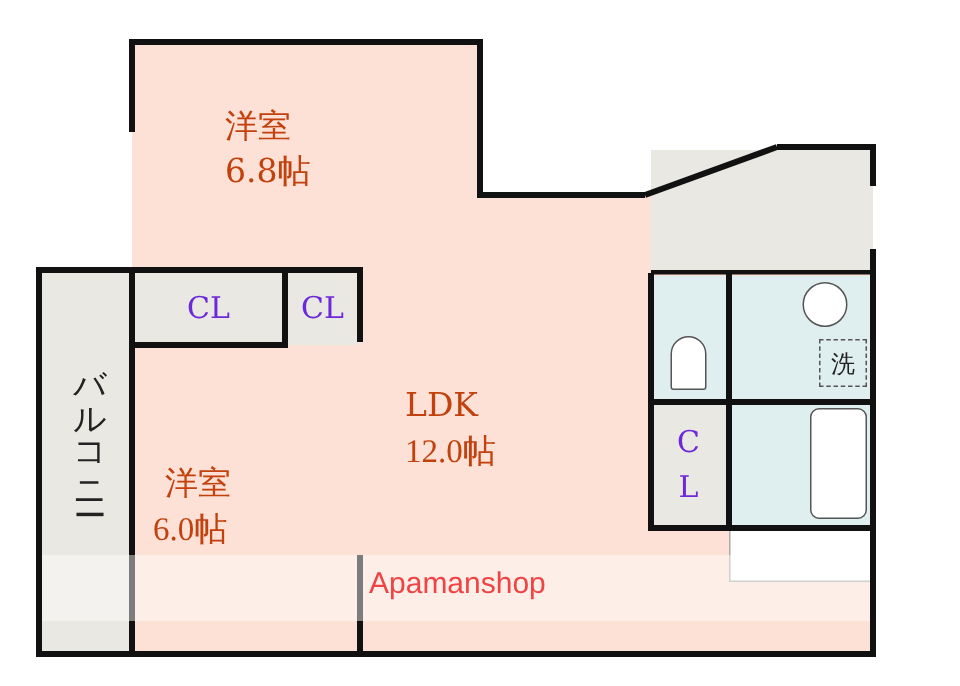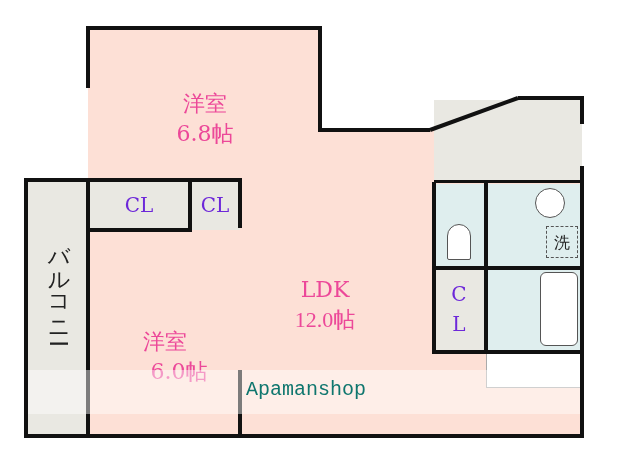--- a/index.html
+++ b/index.html
@@ -2,25 +2,25 @@
 <html><head>
 <meta charset="utf-8">
 <style>
   html,body{margin:0;padding:0;background:#fff;}
   body{width:640px;height:457px;position:relative;overflow:hidden;font-family:"DejaVu Serif",serif;}
   .abs{position:absolute;box-sizing:border-box;}
   .pink{background:#fde0d6;}
   .gray{background:#e9e8e2;}
   .blue{background:#dfeeee;}
   .wall{background:#111;position:absolute;}
-  .lbl{position:absolute;text-align:center;color:#ec4899;font-size:22px;line-height:26px;margin-top:19px;}
+  .lbl{position:absolute;text-align:left;color:#c2410c;font-size:22px;line-height:26px;}
   .cl{position:absolute;text-align:center;color:#6d28d9;font-size:20px;}
   .thin{position:absolute;border:1px solid #555;box-sizing:border-box;}
   .wm{position:absolute;left:28px;top:370px;width:552px;height:44px;background:rgba(255,255,255,0.45);}
-  .wmtext{position:absolute;left:246px;top:378px;font-family:Liberation Mono, monospace;font-size:20px;color:#0f766e;}
+  .wmtext{position:absolute;left:246px;top:378px;font-family:Liberation Sans, sans-serif;font-size:20px;color:#ef4444;}
 </style>
 </head>
 <body>
 
 <div>
 
   <div class="abs pink" style="left:88px;top:28px;width:232px;height:152px;"></div>
 
   <div class="abs pink" style="left:240px;top:130px;width:340px;height:305px;"></div>
 
@@ -64,21 +64,21 @@
   </svg>
 
   <div class="thin" style="left:540px;top:272px;width:38px;height:74px;border-radius:6px;background:#fff;"></div>
   <div class="thin" style="left:535px;top:188px;width:30px;height:30px;border-radius:50%;background:#fff;"></div>
   <div class="thin" style="left:447px;top:224px;width:24px;height:36px;border-radius:12px 12px 2px 2px;background:#fff;"></div>
   <div class="abs" style="left:546px;top:226px;width:32px;height:32px;border:1px dashed #555;text-align:center;line-height:32px;font-size:16px;color:#222;">洗</div>
 
   <div class="lbl" style="left:150px;top:72px;width:110px;">洋室</div>
   <div class="lbl" style="left:150px;top:102px;width:110px;">6.8帖</div>
   <div class="lbl" style="left:110px;top:310px;width:110px;">洋室</div>
-  <div class="lbl" style="left:124px;top:340px;width:110px;">6.0帖</div>
+  <div class="lbl" style="left:102px;top:340px;width:110px;font-family:Liberation Serif, serif;">6.0帖</div>
   <div class="lbl" style="left:270px;top:258px;width:110px;">LDK</div>
   <div class="lbl" style="left:270px;top:288px;width:110px;font-family:Liberation Serif, serif;">12.0帖</div>
   <div class="cl" style="left:90px;top:193px;width:98px;">CL</div>
   <div class="cl" style="left:190px;top:193px;width:50px;">CL</div>
   <div class="cl" style="left:436px;top:282px;width:46px;">C</div>
   <div class="cl" style="left:436px;top:312px;width:46px;">L</div>
   <div class="abs" style="left:40px;top:232px;width:34px;font-size:22px;line-height:30px;writing-mode:vertical-rl;color:#222;">バルコニー</div>
 
   <div class="wm"></div>
   <div class="wmtext">Apamanshop</div>

